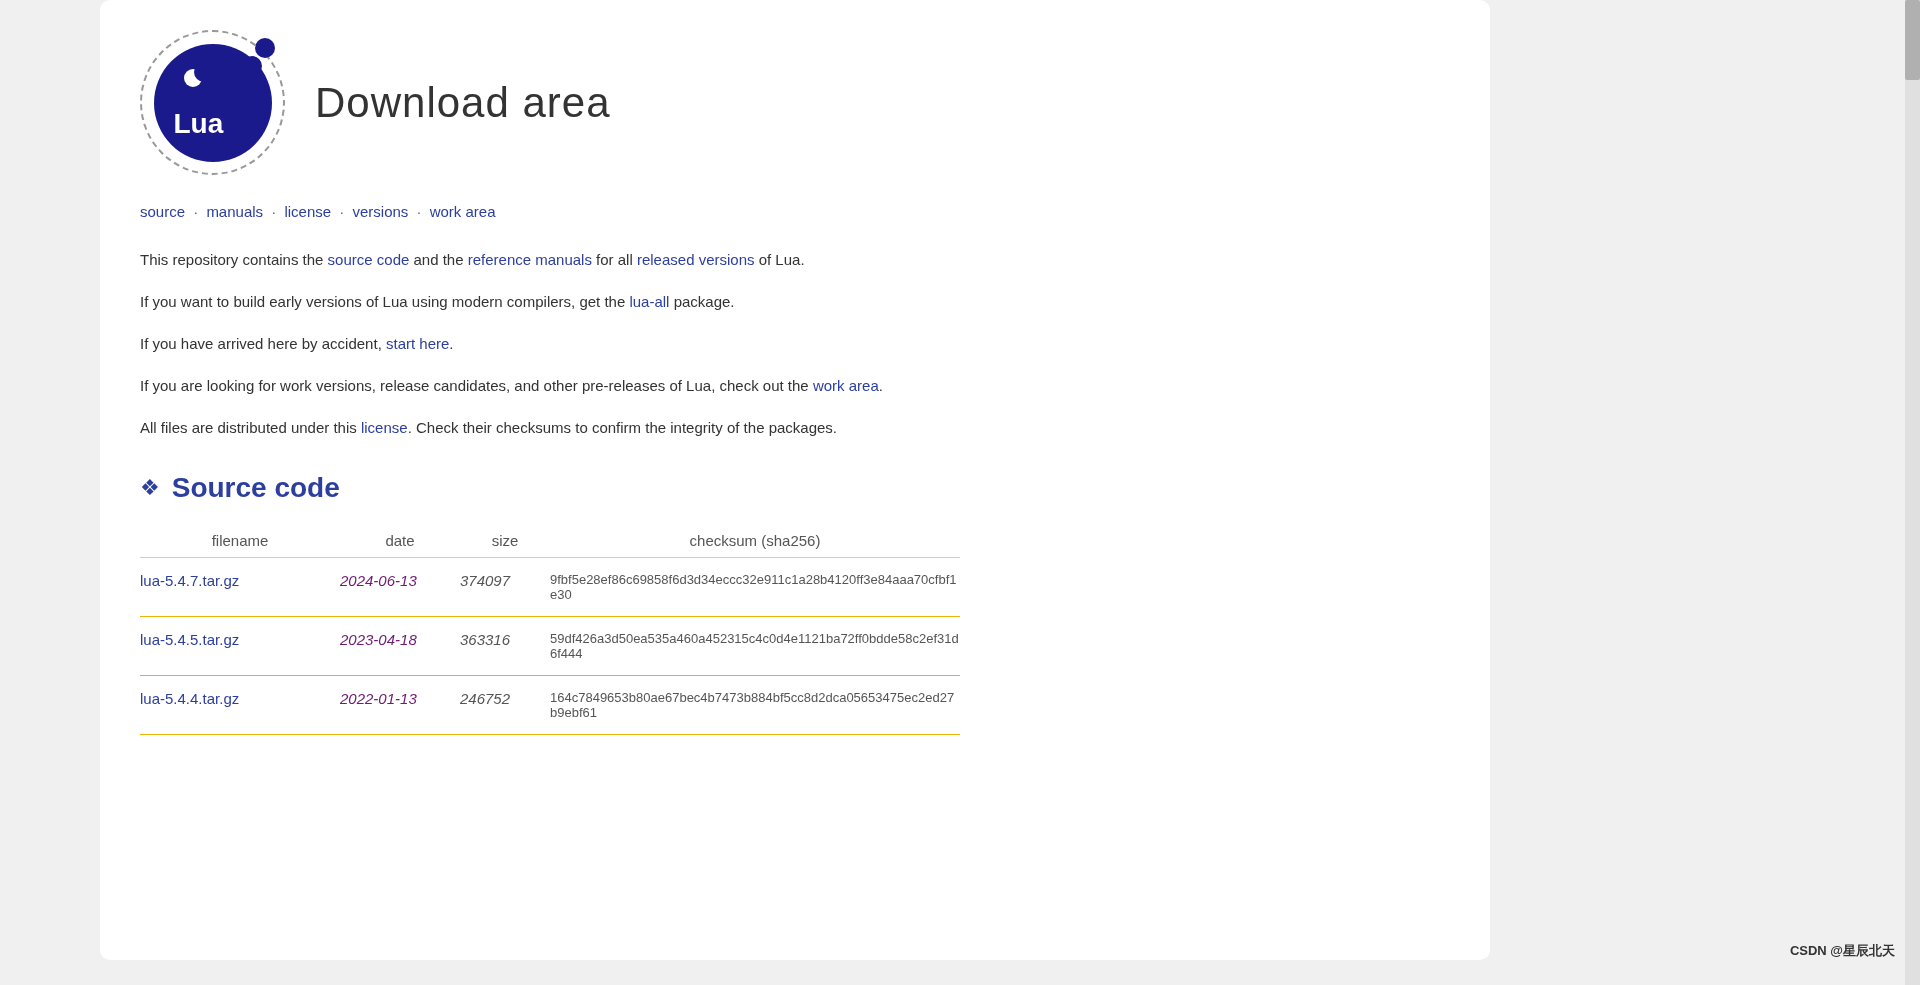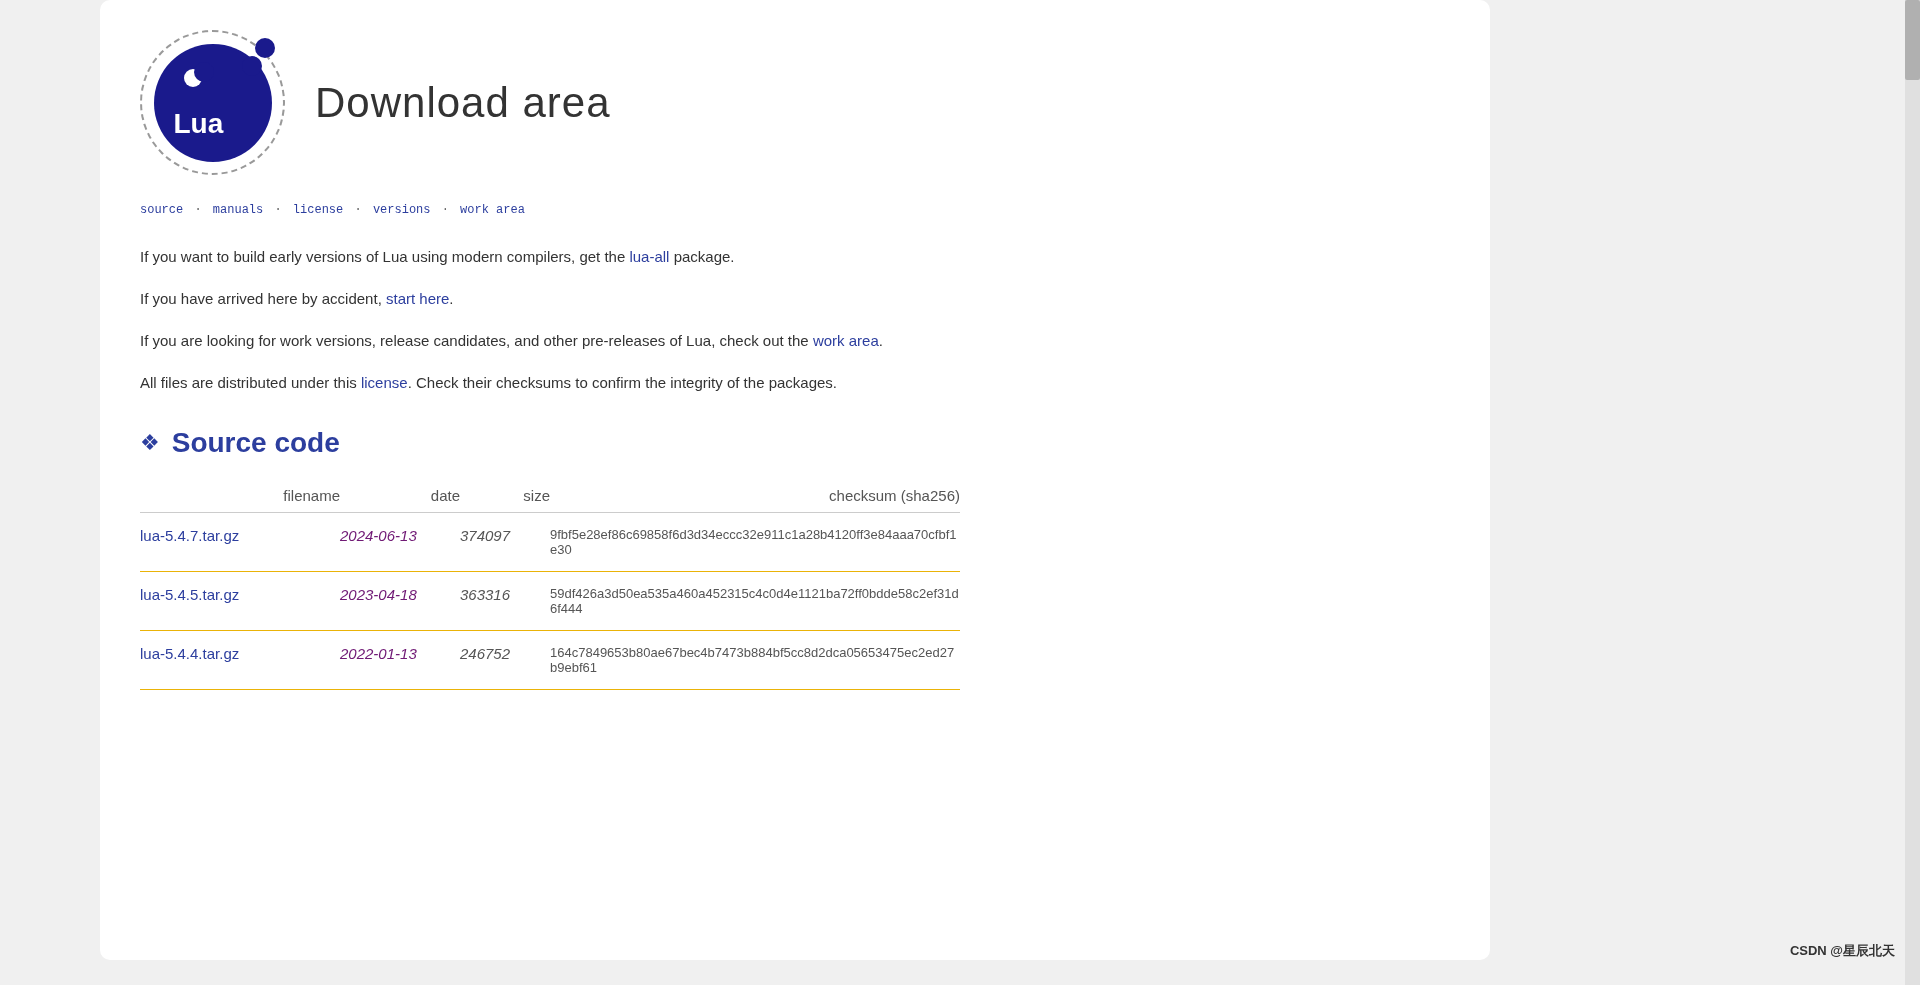--- a/index.html
+++ b/index.html
@@ -119,22 +119,21 @@
 
     .page-title {
       font-size: 42px;
       font-weight: normal;
       color: #333;
       letter-spacing: 1px;
     }
 
     .nav-links {
       margin-bottom: 28px;
-      font-size: 12px;
-      font-family: Liberation Mono, monospace;
+      font-size: 15px;
     }
 
     .nav-links a {
       color: #2c3e9e;
       text-decoration: none;
     }
 
     .nav-separator {
       color: #666;
       margin: 0 4px;
@@ -175,21 +174,21 @@
       color: #2c3e9e;
     }
 
     .files-table {
       width: 100%;
       max-width: 820px;
       border-collapse: collapse;
     }
 
     .files-table th {
-      text-align: right;
+      text-align: center;
       font-weight: normal;
       color: #555;
       padding: 8px 0;
       font-size: 15px;
       border-bottom: 1px solid #ccc;
     }
 
     .files-table th:first-child {
       width: 200px;
     }
@@ -292,20 +291,23 @@
       <a href="#">manuals</a>
       <span class="nav-separator">·</span>
       <a href="#">license</a>
       <span class="nav-separator">·</span>
       <a href="#">versions</a>
       <span class="nav-separator">·</span>
       <a href="#">work area</a>
     </div>
 
     <div class="description-section">
+      <p>
+        <span>This repository contains the </span><a href="#">source code</a><span> and the </span><a href="#">reference manuals</a><span> for all </span><a href="#">released versions</a><span> of Lua.</span>
+      </p>
       <p>
         <span>If you want to build early versions of Lua using modern compilers, get the </span><a href="#">lua-all</a><span> package.</span>
       </p>
       <p>
         <span>If you have arrived here by accident, </span><a href="#">start here</a><span>.</span>
       </p>
       <p>
         <span>If you are looking for work versions, release candidates, and other pre-releases of Lua, check out the </span><a href="#">work area</a><span>.</span>
       </p>
       <p>

